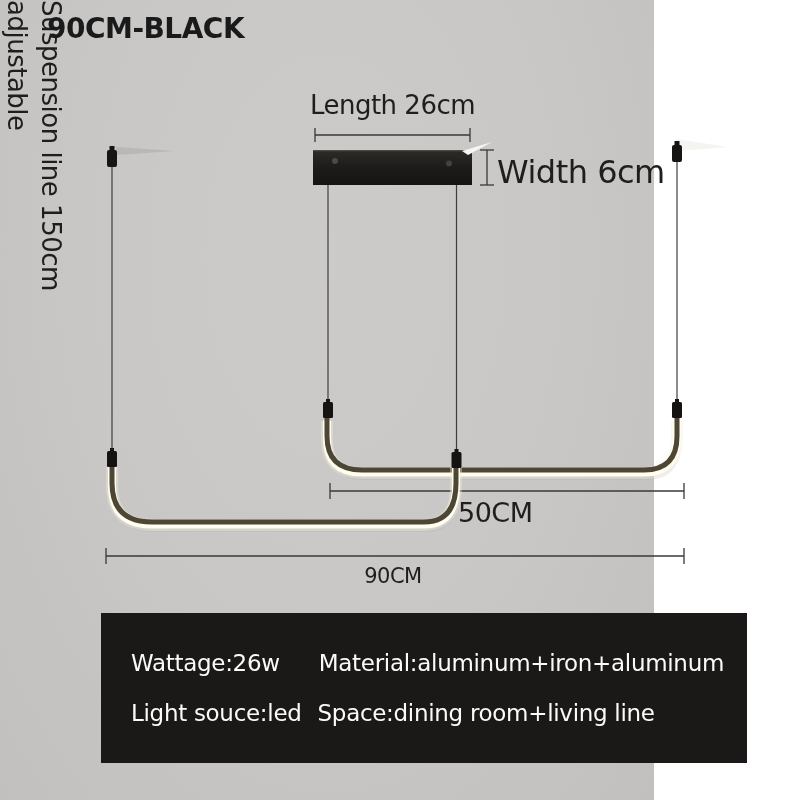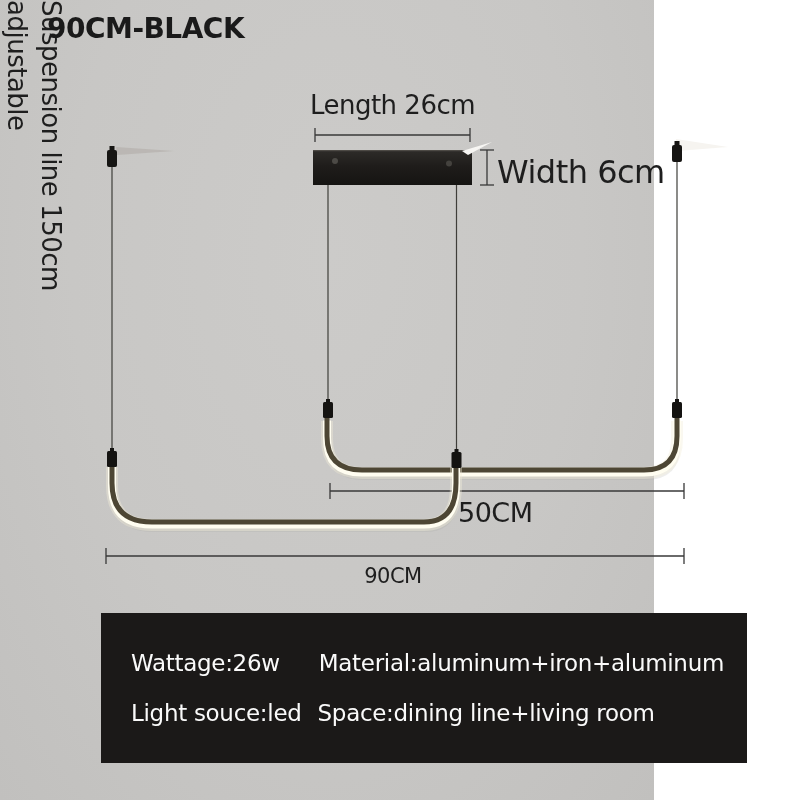--- a/index.html
+++ b/index.html
@@ -133,17 +133,17 @@
 
   <div class="lbl lbl-90">90CM</div>
 
   <div class="spec-box">
     <div class="spec-row r1">
       <span>Wattage:26w</span>
       <span>Material:aluminum+iron+aluminum</span>
     </div>
     <div class="spec-row r2">
       <span>Light souce:led</span>
-      <span>Space:dining line+living room</span>
+      <span>Space:dining room+living line</span>
     </div>
   </div>
 
 </div>
 
 </body></html>

